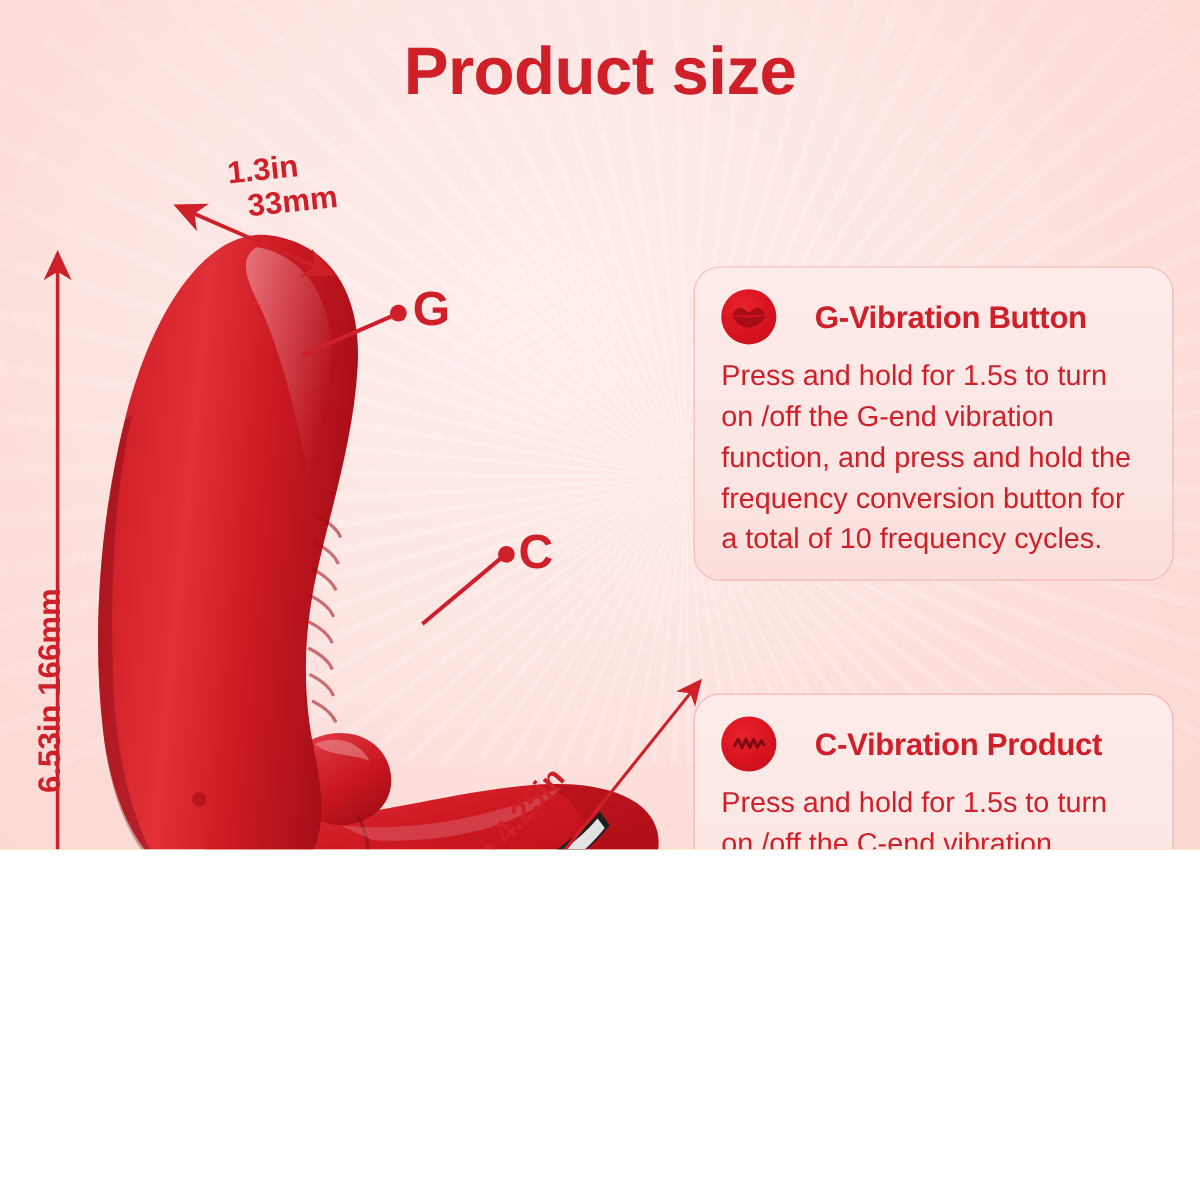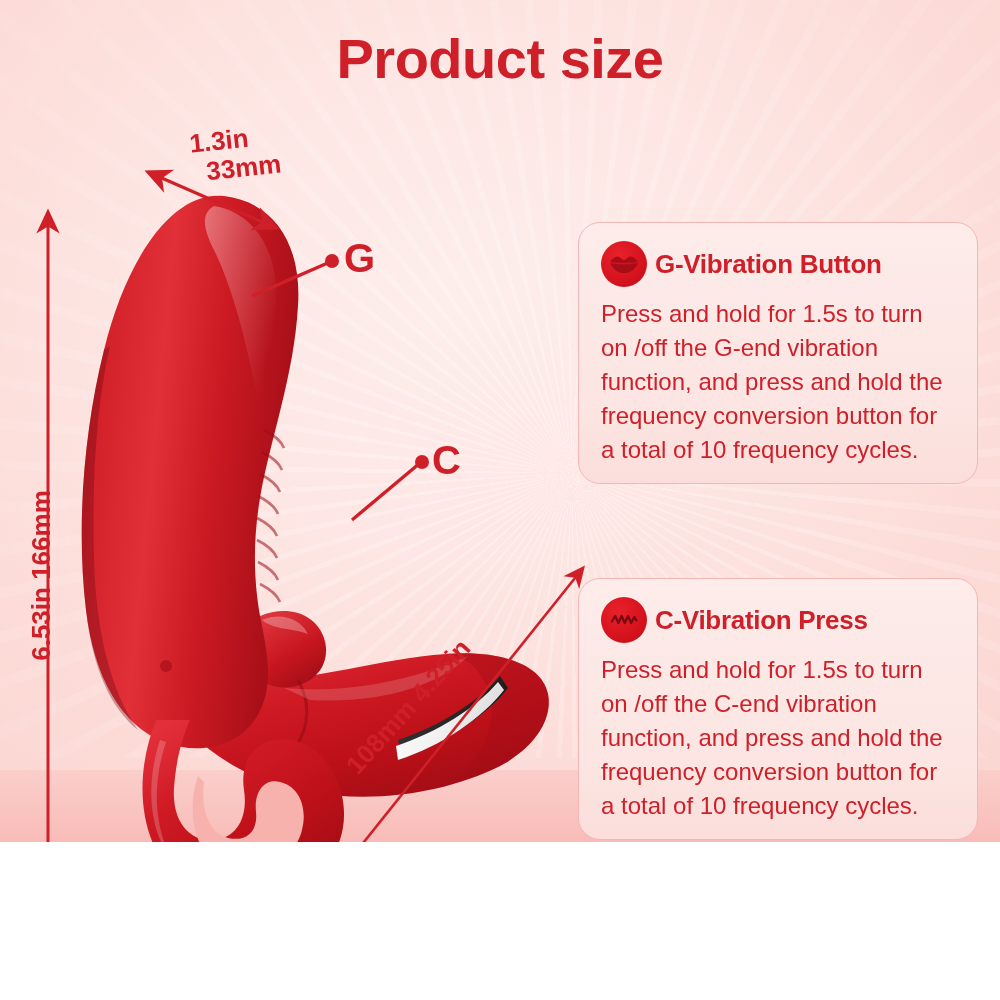--- a/index.html
+++ b/index.html
@@ -3,21 +3,21 @@
 <meta charset="utf-8">
 <style>
   html, body {
     margin: 0;
     padding: 0;
     background: #fff;
   }
   #page {
     position: relative;
     width: 1000px;
-    height: 842px;
+    height: 708px;
     overflow: hidden;
     font-family: "Liberation Sans", sans-serif;
     background: #fde047;
   }
 
   
   .bg-base {
     position: absolute;
     inset: 0;
     background: #fcdcd8;
@@ -143,21 +143,21 @@
     background: linear-gradient(180deg, #fdecea 0%, #fce5e2 70%, #fbdedb 100%);
     box-sizing: border-box;
     padding: 18px 22px 22px 22px;
   }
   .card.card-1 { left: 578px; top: 222px; height: 262px; }
   .card.card-2 { left: 578px; top: 578px; height: 262px; }
 
   .card-head {
     display: flex;
     align-items: center;
-    gap: 8px;
+    gap: 32px;
     margin-bottom: 10px;
   }
   .card-icon {
     width: 46px;
     height: 46px;
     border-radius: 50%;
     background: radial-gradient(circle at 38% 32%, #e8222c 0%, #d5121d 60%, #bd1019 100%);
     display: flex;
     align-items: center;
     justify-content: center;
@@ -375,18 +375,18 @@
     <div class="card-body">Press and hold for 1.5s to turn on /off the G-end vibration function, and press and hold the frequency conversion button for a total of 10 frequency cycles.</div>
   </div>
 
   <div class="card card-2">
     <div class="card-head">
       <div class="card-icon">
         <svg width="28" height="16" viewBox="0 0 28 16" xmlns="http://www.w3.org/2000/svg">
           <path d="M2,9.5 L5.2,4 L8.4,11 L11.6,4 L14.8,11 L18,4 L21.2,11 L24.4,5 L26.4,8.5" fill="none" stroke="#7d0a11" stroke-width="2.4" stroke-linecap="round" stroke-linejoin="round"></path>
         </svg>
       </div>
-      <div class="card-title">C-Vibration Press</div>
+      <div class="card-title">C-Vibration Product</div>
     </div>
     <div class="card-body">Press and hold for 1.5s to turn on /off the C-end vibration function, and press and hold the frequency conversion button for a total of 10 frequency cycles.</div>
   </div>
 
 </div>
 
 </body></html>

